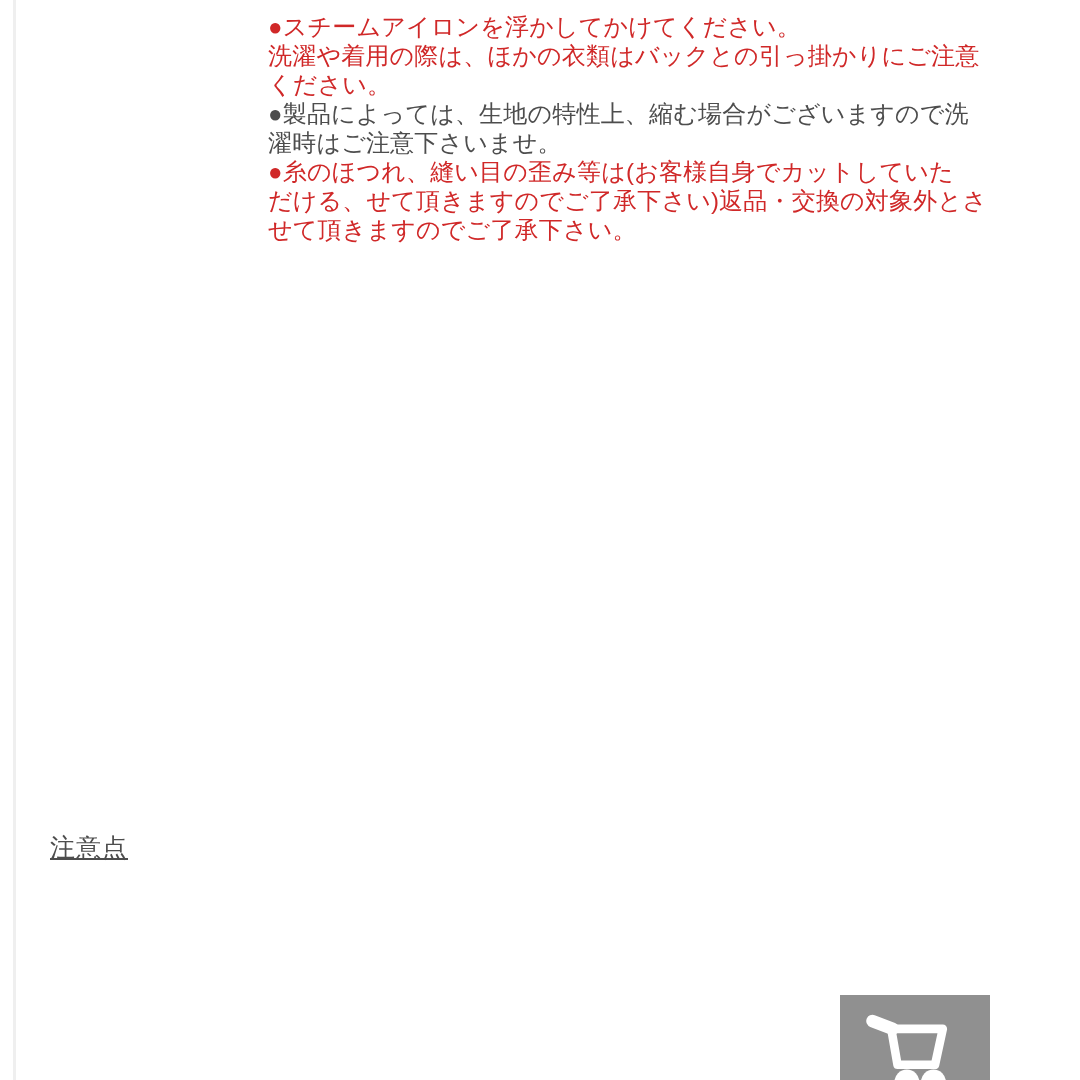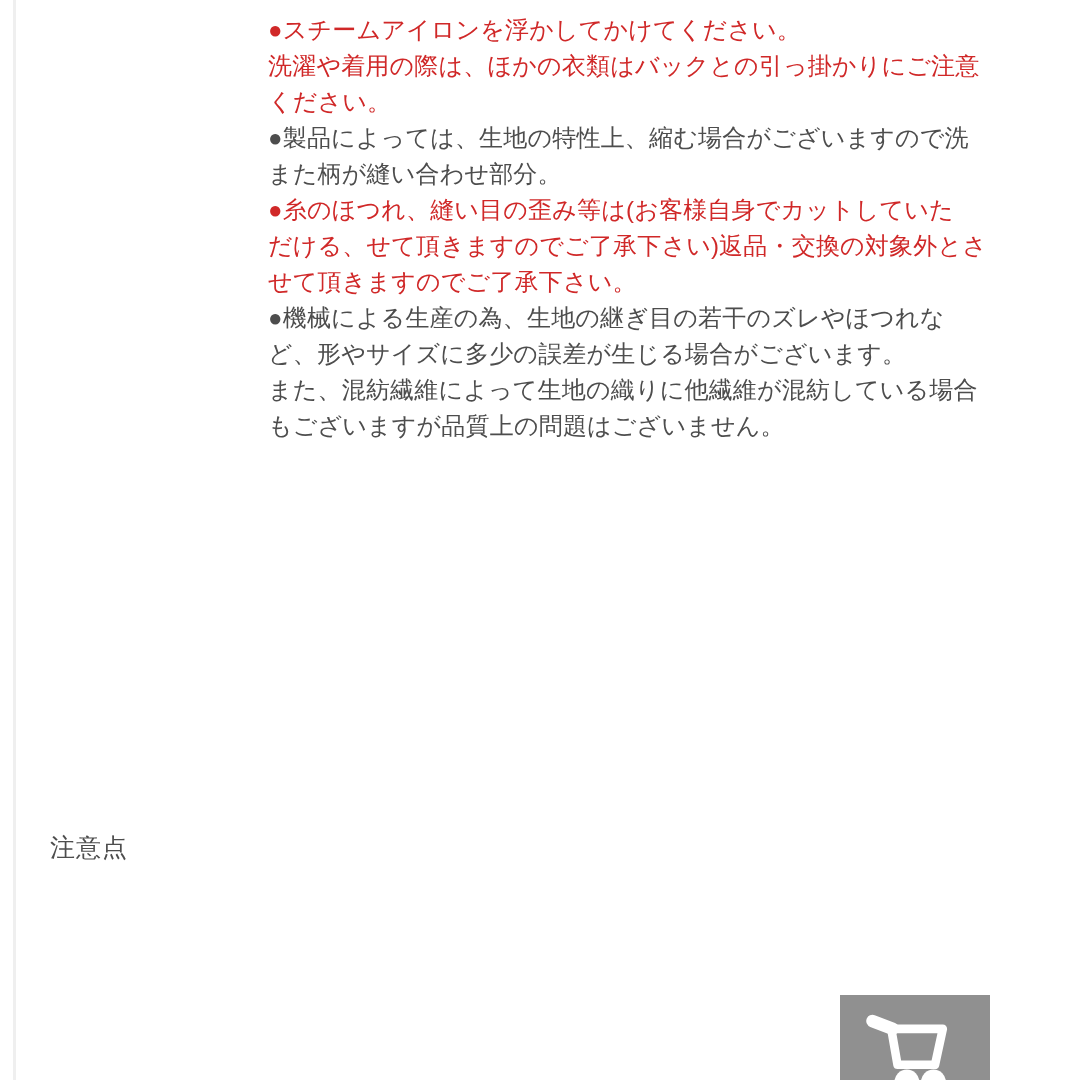--- a/index.html
+++ b/index.html
@@ -23,32 +23,33 @@
     height: 1080px;
     background: #efefef;
   }
   .section-label {
     position: absolute;
     left: 50px;
     top: 831px;
     font-size: 25px;
     color: #4d4d4d;
     letter-spacing: 1px;
+    text-decoration: underline;
   }
   .notes-column {
     position: absolute;
     left: 268px;
     top: 12px;
     width: 730px;
   }
   .notes-column p {
     margin: 0;
     padding: 0;
     font-size: 24px;
-    line-height: 36px;
+    line-height: 29px;
     color: #4d4d4d;
     white-space: pre-line;
     letter-spacing: 0.2px;
   }
   .notes-column p.red {
     color: #d02828;
   }
   .cart-overlay {
     position: absolute;
     left: 840px;
@@ -75,28 +76,24 @@
 
   <div class="left-line"></div>
 
   <div class="section-label">注意点</div>
 
   <div class="notes-column">
     <p class="red">●スチームアイロンを浮かしてかけてください。
 洗濯や着用の際は、ほかの衣類はバックとの引っ掛かりにご注意
 ください。</p>
     <p>●製品によっては、生地の特性上、縮む場合がございますので洗
-また柄が縫い合わせ部分。</p>
+濯時はご注意下さいませ。</p>
     <p class="red">●糸のほつれ、縫い目の歪み等は(お客様自身でカットしていた
 だける、せて頂きますのでご了承下さい)返品・交換の対象外とさ
 せて頂きますのでご了承下さい。</p>
-    <p>●機械による生産の為、生地の継ぎ目の若干のズレやほつれな
-ど、形やサイズに多少の誤差が生じる場合がございます。
-また、混紡繊維によって生地の織りに他繊維が混紡している場合
-もございますが品質上の問題はございません。</p>
   </div>
 
   <button class="cart-overlay">
     <svg viewBox="0 0 64 64" width="100" height="100" aria-hidden="true">
       <path d="M8 9 L21 14" stroke="#ffffff" stroke-width="8" stroke-linecap="round" fill="none"></path>
       <path d="M20 14 L53 14 L48 37 L24 37 Z" stroke="#ffffff" stroke-width="5.5" stroke-linejoin="round" fill="none"></path>
       <circle cx="30" cy="48" r="8" fill="#ffffff"></circle>
       <circle cx="47" cy="48" r="8" fill="#ffffff"></circle>
     </svg>
   </button>

